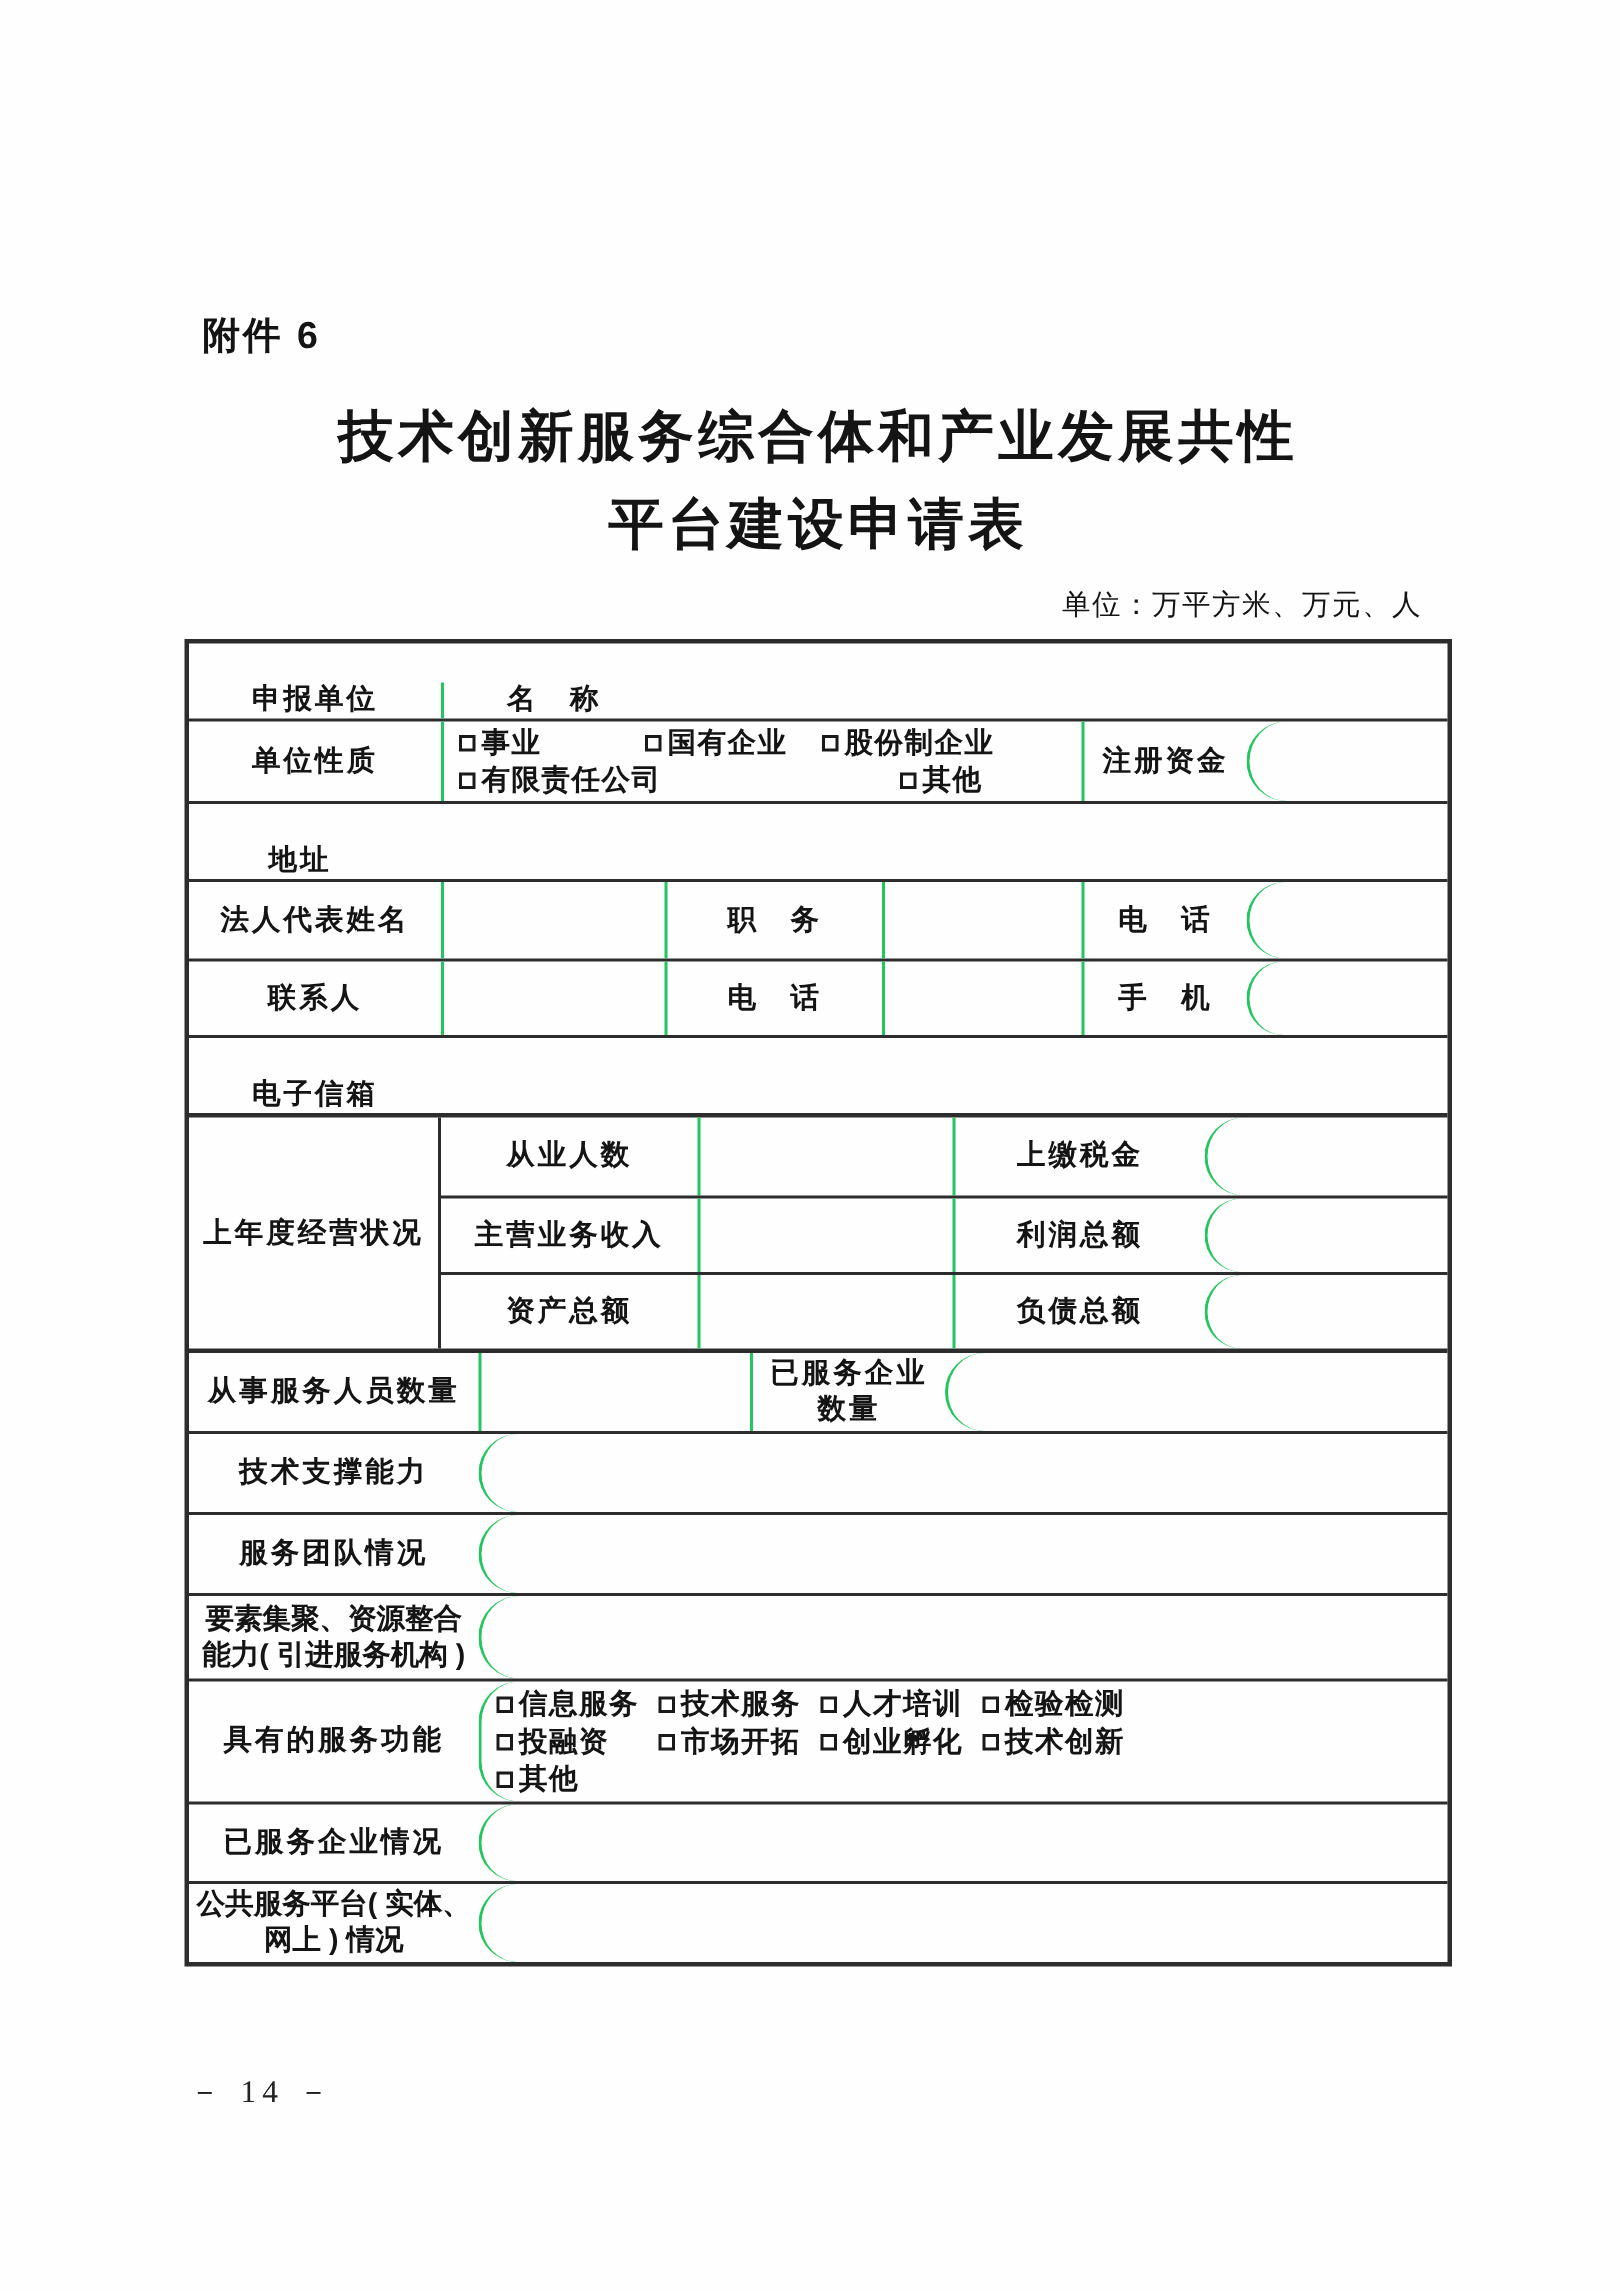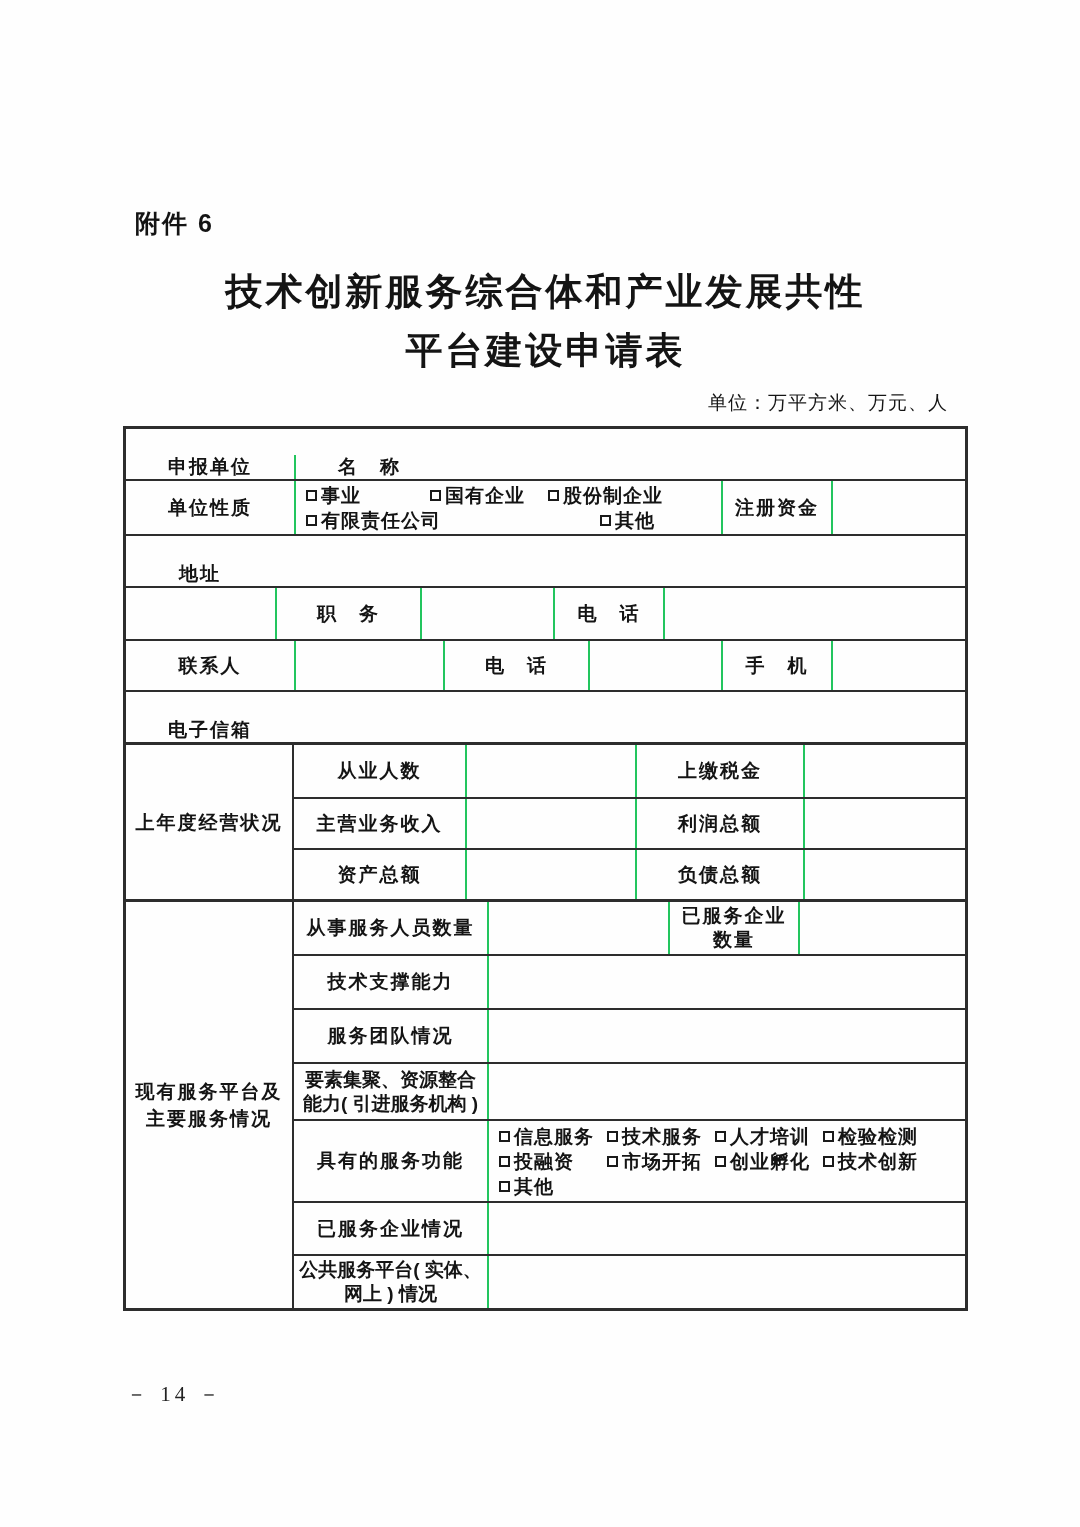--- a/index.html
+++ b/index.html
@@ -35,21 +35,21 @@
   .tbl > * + *{border-top:2px solid #2d2d2d;}
   .thick{border-top-width:3px !important;}
   .r{display:flex;}
   .c{
     box-sizing:border-box;flex:none;
     display:flex;flex-direction:column;align-items:center;justify-content:center;
     text-align:center;letter-spacing:2px;line-height:24px;
     overflow:hidden;
   }
   .c + .c{border-left:2px solid #22c55e;}
-  .grow{flex:1 1 auto;}
+  .grow{flex:1 1 auto;border-radius:27px;}
   
   .sect{display:flex;}
   .shead{
     width:168px;flex:none;box-sizing:border-box;
     display:flex;flex-direction:column;align-items:center;justify-content:center;
     text-align:center;letter-spacing:2px;line-height:27px;
     border-right:2px solid #2d2d2d;
   }
   .sbody{flex:1 1 auto;display:flex;flex-direction:column;min-width:0;}
   .sbody > * + *{border-top:2px solid #2d2d2d;}
@@ -131,20 +131,21 @@
       <div class="c" style="width:110px">注册资金</div>
       <div class="c grow"></div>
     </div>
 
     <div class="r h50">
       <div class="c" style="width:148px">地址</div>
       <div class="c grow"></div>
     </div>
 
     <div class="r h51">
+      <div class="c" style="width:168px">法人代表姓名</div>
       <div class="c" style="width:149px"></div>
       <div class="c" style="width:145px">职　务</div>
       <div class="c" style="width:133px"></div>
       <div class="c" style="width:110px">电　话</div>
       <div class="c grow"></div>
     </div>
 
     <div class="r h49">
       <div class="c" style="width:168px">联系人</div>
       <div class="c" style="width:149px"></div>
@@ -177,24 +178,20 @@
         <div class="r h49">
           <div class="c" style="width:171px">资产总额</div>
           <div class="c" style="width:170px"></div>
           <div class="c" style="width:168px">负债总额</div>
           <div class="c grow"></div>
         </div>
       </div>
     </div>
 
     <div class="sect thick">
-      <div class="shead">
-        <div>现有服务平台及</div>
-        <div>主要服务情况</div>
-      </div>
       <div class="sbody">
         <div class="r h52">
           <div class="c" style="width:193px">从事服务人员数量</div>
           <div class="c" style="width:181px"></div>
           <div class="c" style="width:130px">
             <div>已服务企业</div>
             <div>数量</div>
           </div>
           <div class="c grow"></div>
         </div>

